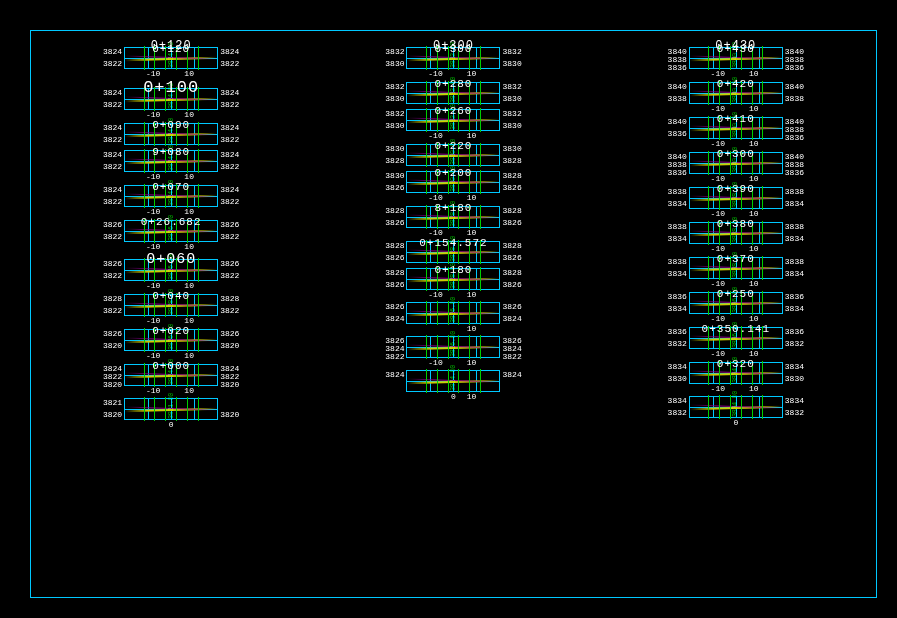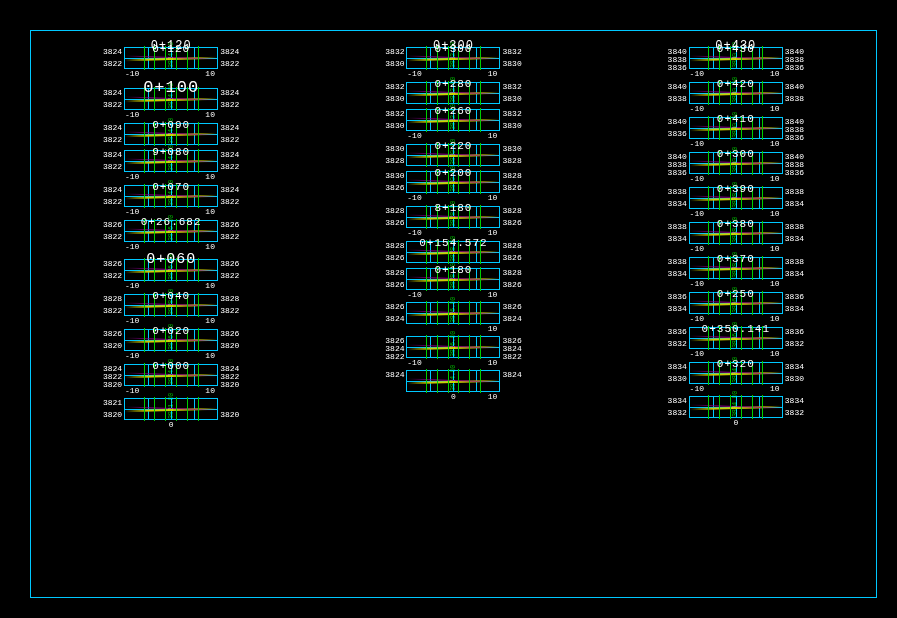--- a/index.html
+++ b/index.html
@@ -119,21 +119,21 @@
     justify-content: space-between;
   }
   .box .vticks span {
     width: 1px;
     background: #00cc00;
     height: 24px;
     display: block;
   }
   .xlabels {
     display: flex;
-    justify-content: space-between;
+    justify-content: center;
     width: 96px;
     font-size: 8px;
     color: #fff;
     line-height: 1;
     margin-top: 1px;
   }
   .xlabels span { width: 18px; text-align: center; }
   .overlay-vert {
     position: absolute;
     font-size: 7px;

